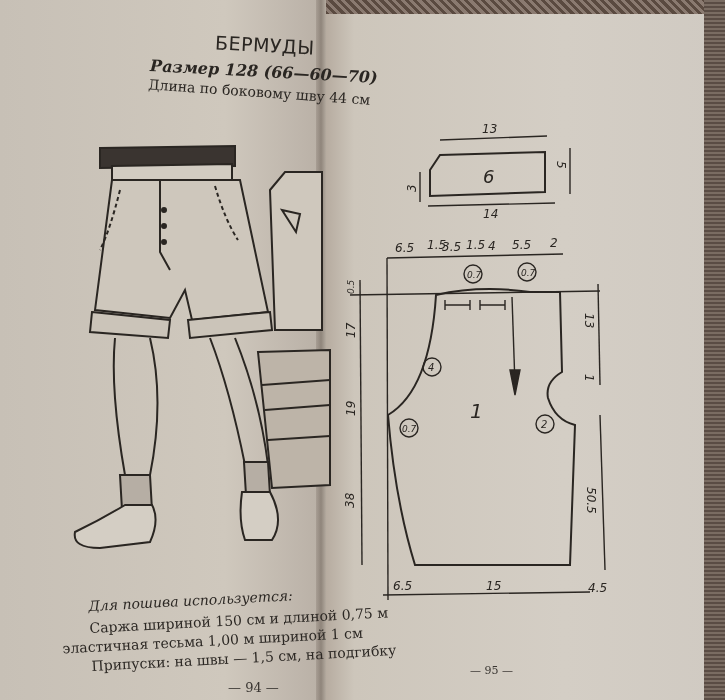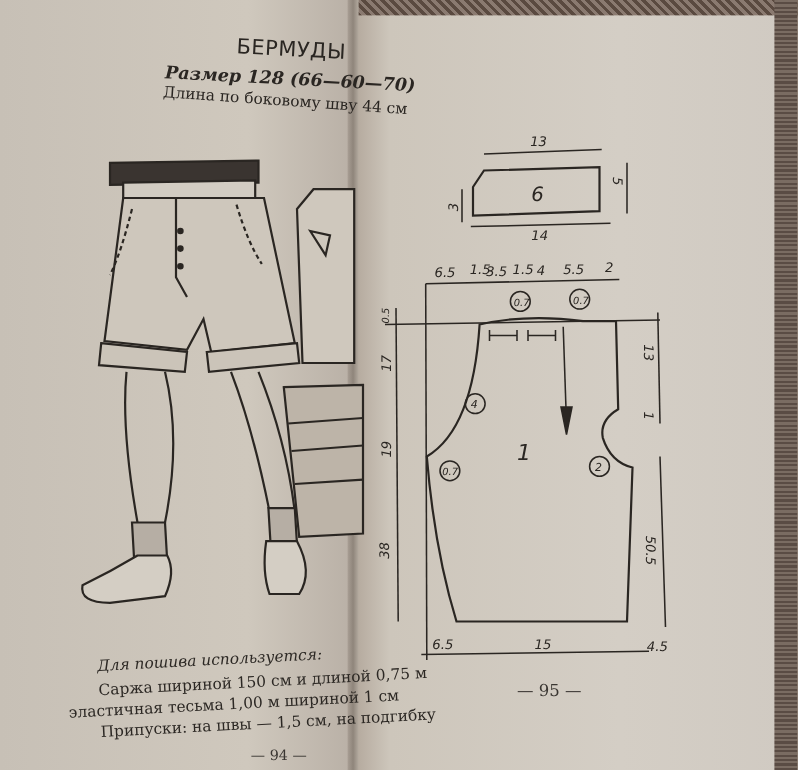--- a/index.html
+++ b/index.html
@@ -12,21 +12,21 @@
   .title{position:absolute;left:215px;top:34px;font-family:"DejaVu Sans","Liberation Sans",sans-serif;font-size:19px;color:#2a2622;transform:rotate(3deg);letter-spacing:0.5px;}
   .size{position:absolute;left:150px;top:62px;font-size:16px;font-style:italic;font-weight:bold;color:#2a2622;transform:rotate(3deg);}
   .length{position:absolute;left:148px;top:84px;font-size:14px;color:#2a2622;transform:rotate(4deg);white-space:nowrap;}
   .materials{position:absolute;left:88px;top:598px;font-size:14px;color:#2c2824;transform:rotate(-3deg);transform-origin:0 0;}
   .materials .head{font-style:italic;margin-left:0;margin-bottom:6px;}
   .materials .line{white-space:nowrap;margin-bottom:3px;}
   .materials .l1{margin-left:0;}
   .materials .l2{margin-left:-28px;}
   .materials .l3{margin-left:0;}
   .pnum-left{position:absolute;left:228px;top:680px;font-size:13px;color:#3a3632;}
-  .pnum-right{position:absolute;left:470px;top:619px;font-size:15px;color:#3a3632;}
+  .pnum-right{position:absolute;left:470px;top:664px;font-size:11px;color:#3a3632;}
   svg{position:absolute;left:0;top:0;}
 </style>
 </head>
 <body>
 
 <div class="cloth"></div>
 <div class="page-right"></div>
 <div class="page-left"></div>
 <div class="gutter"></div>
 <div class="edge"></div>

